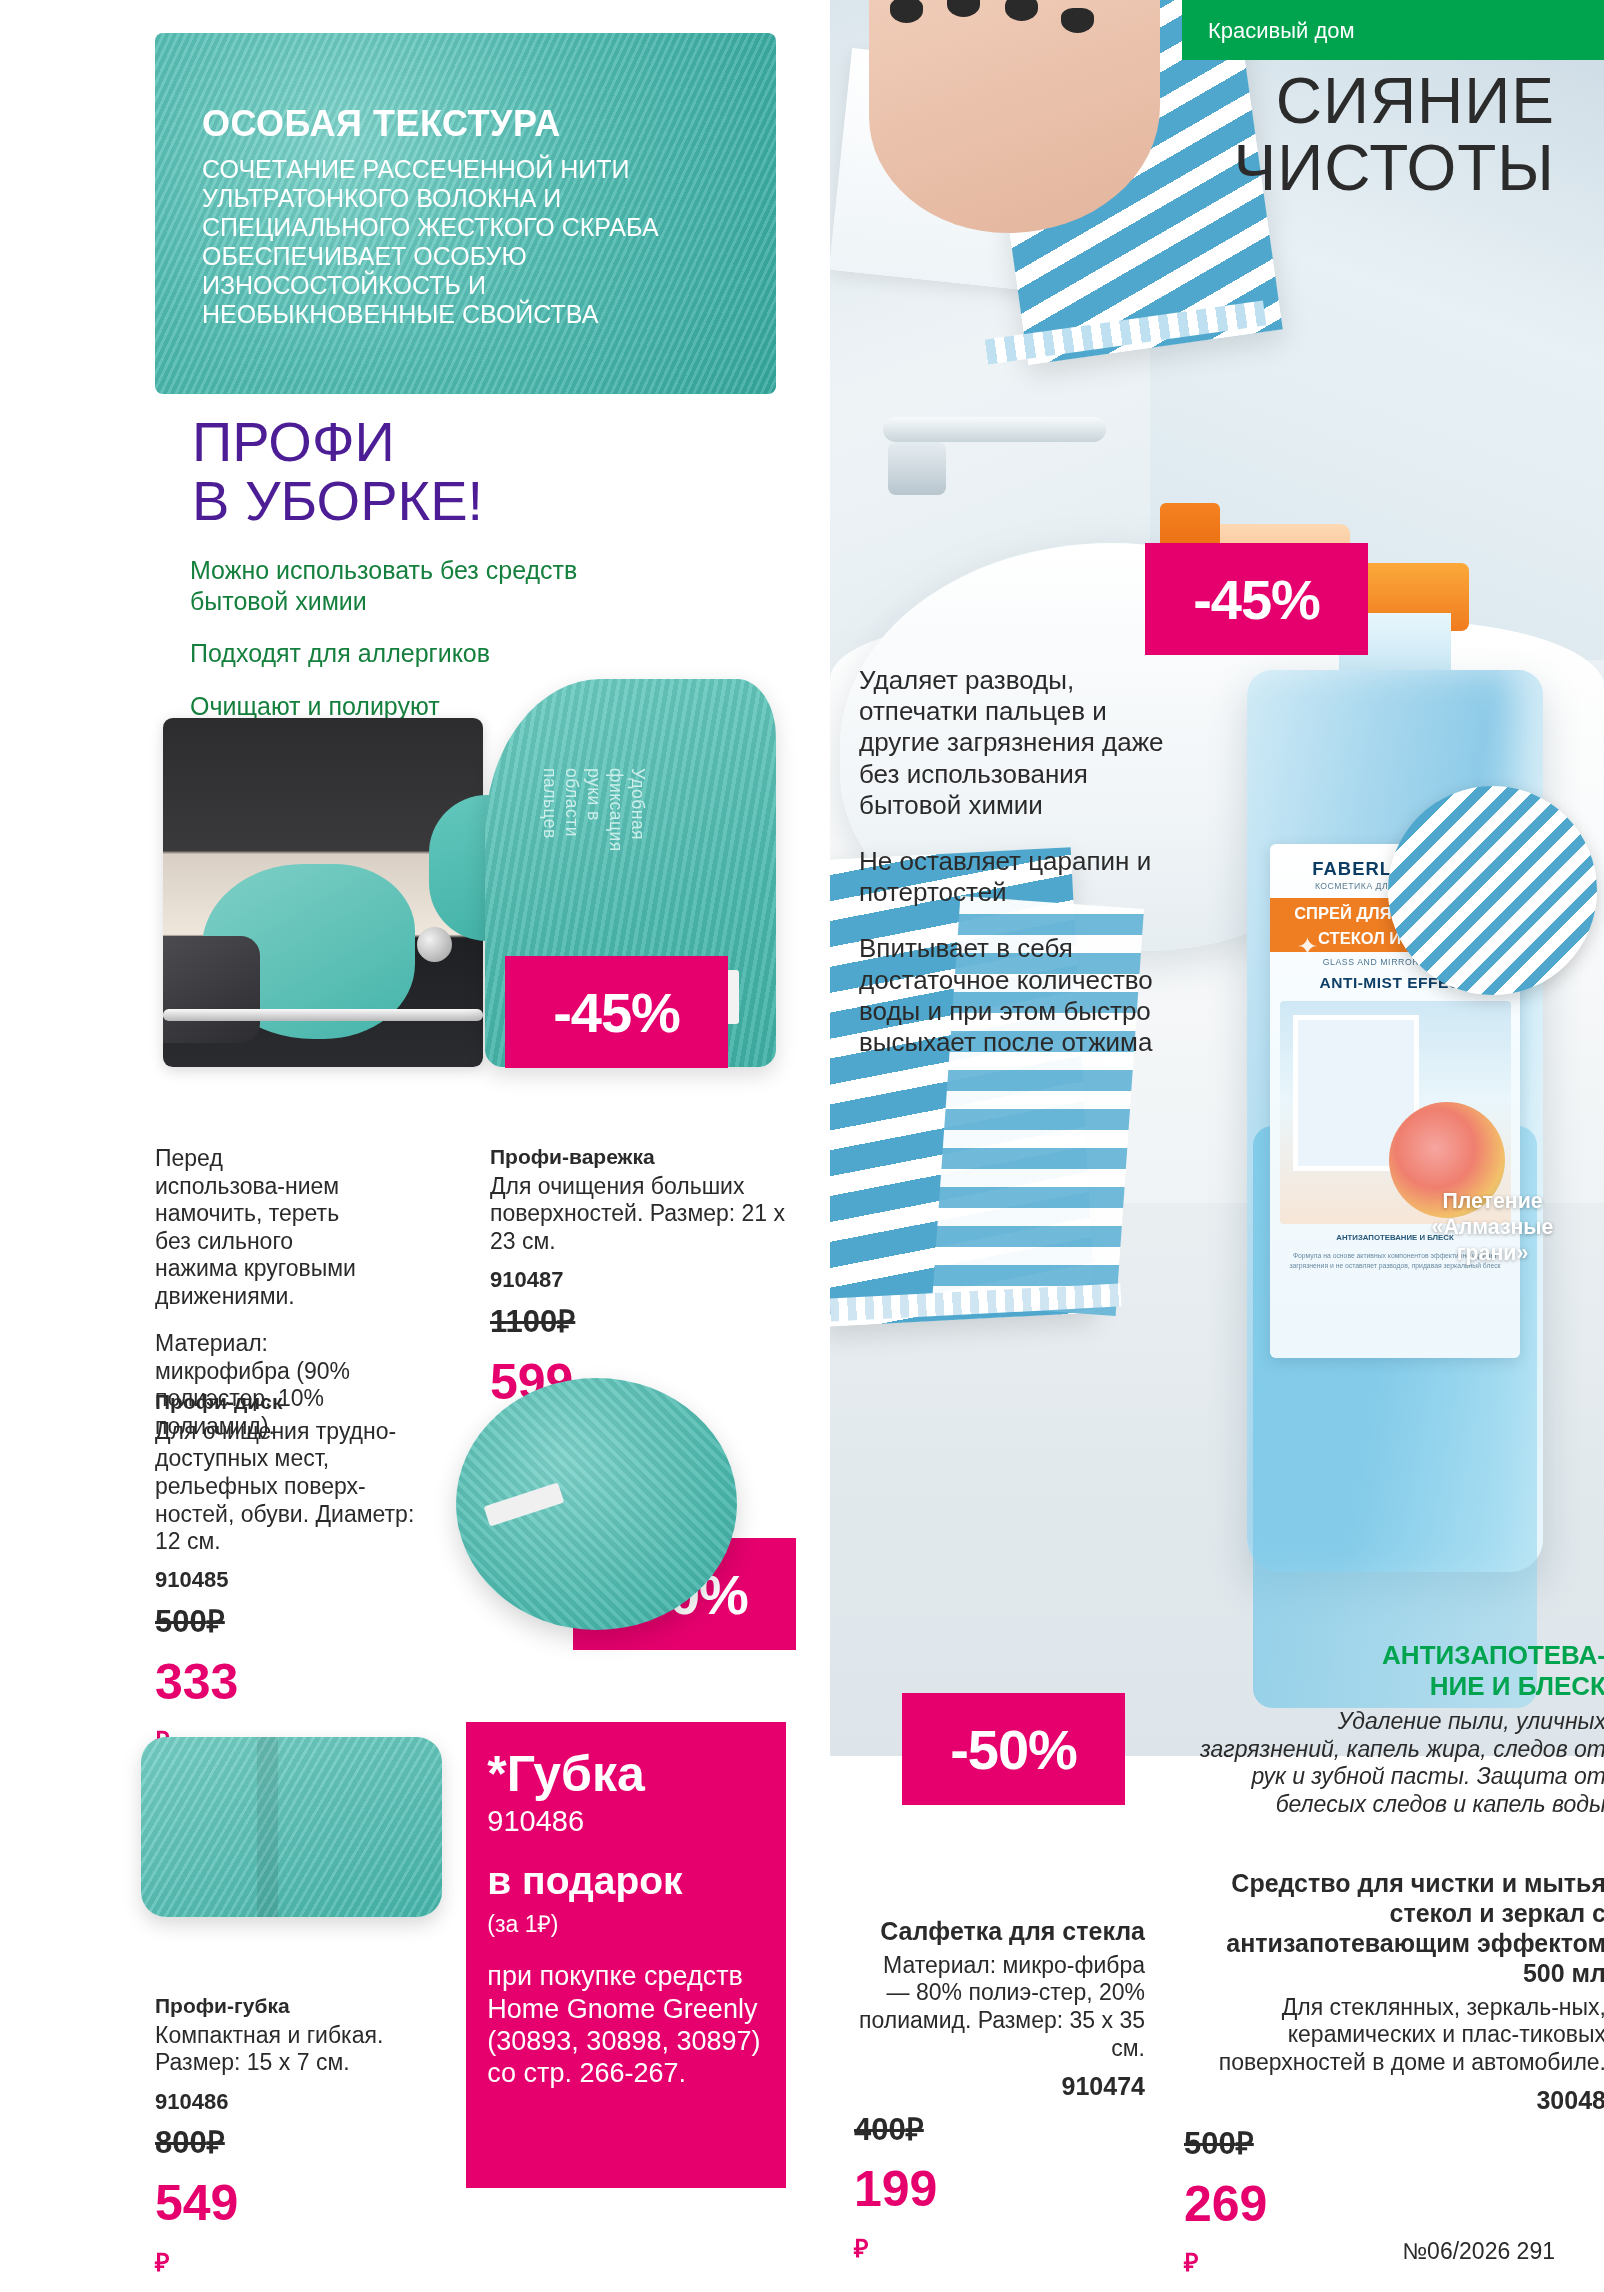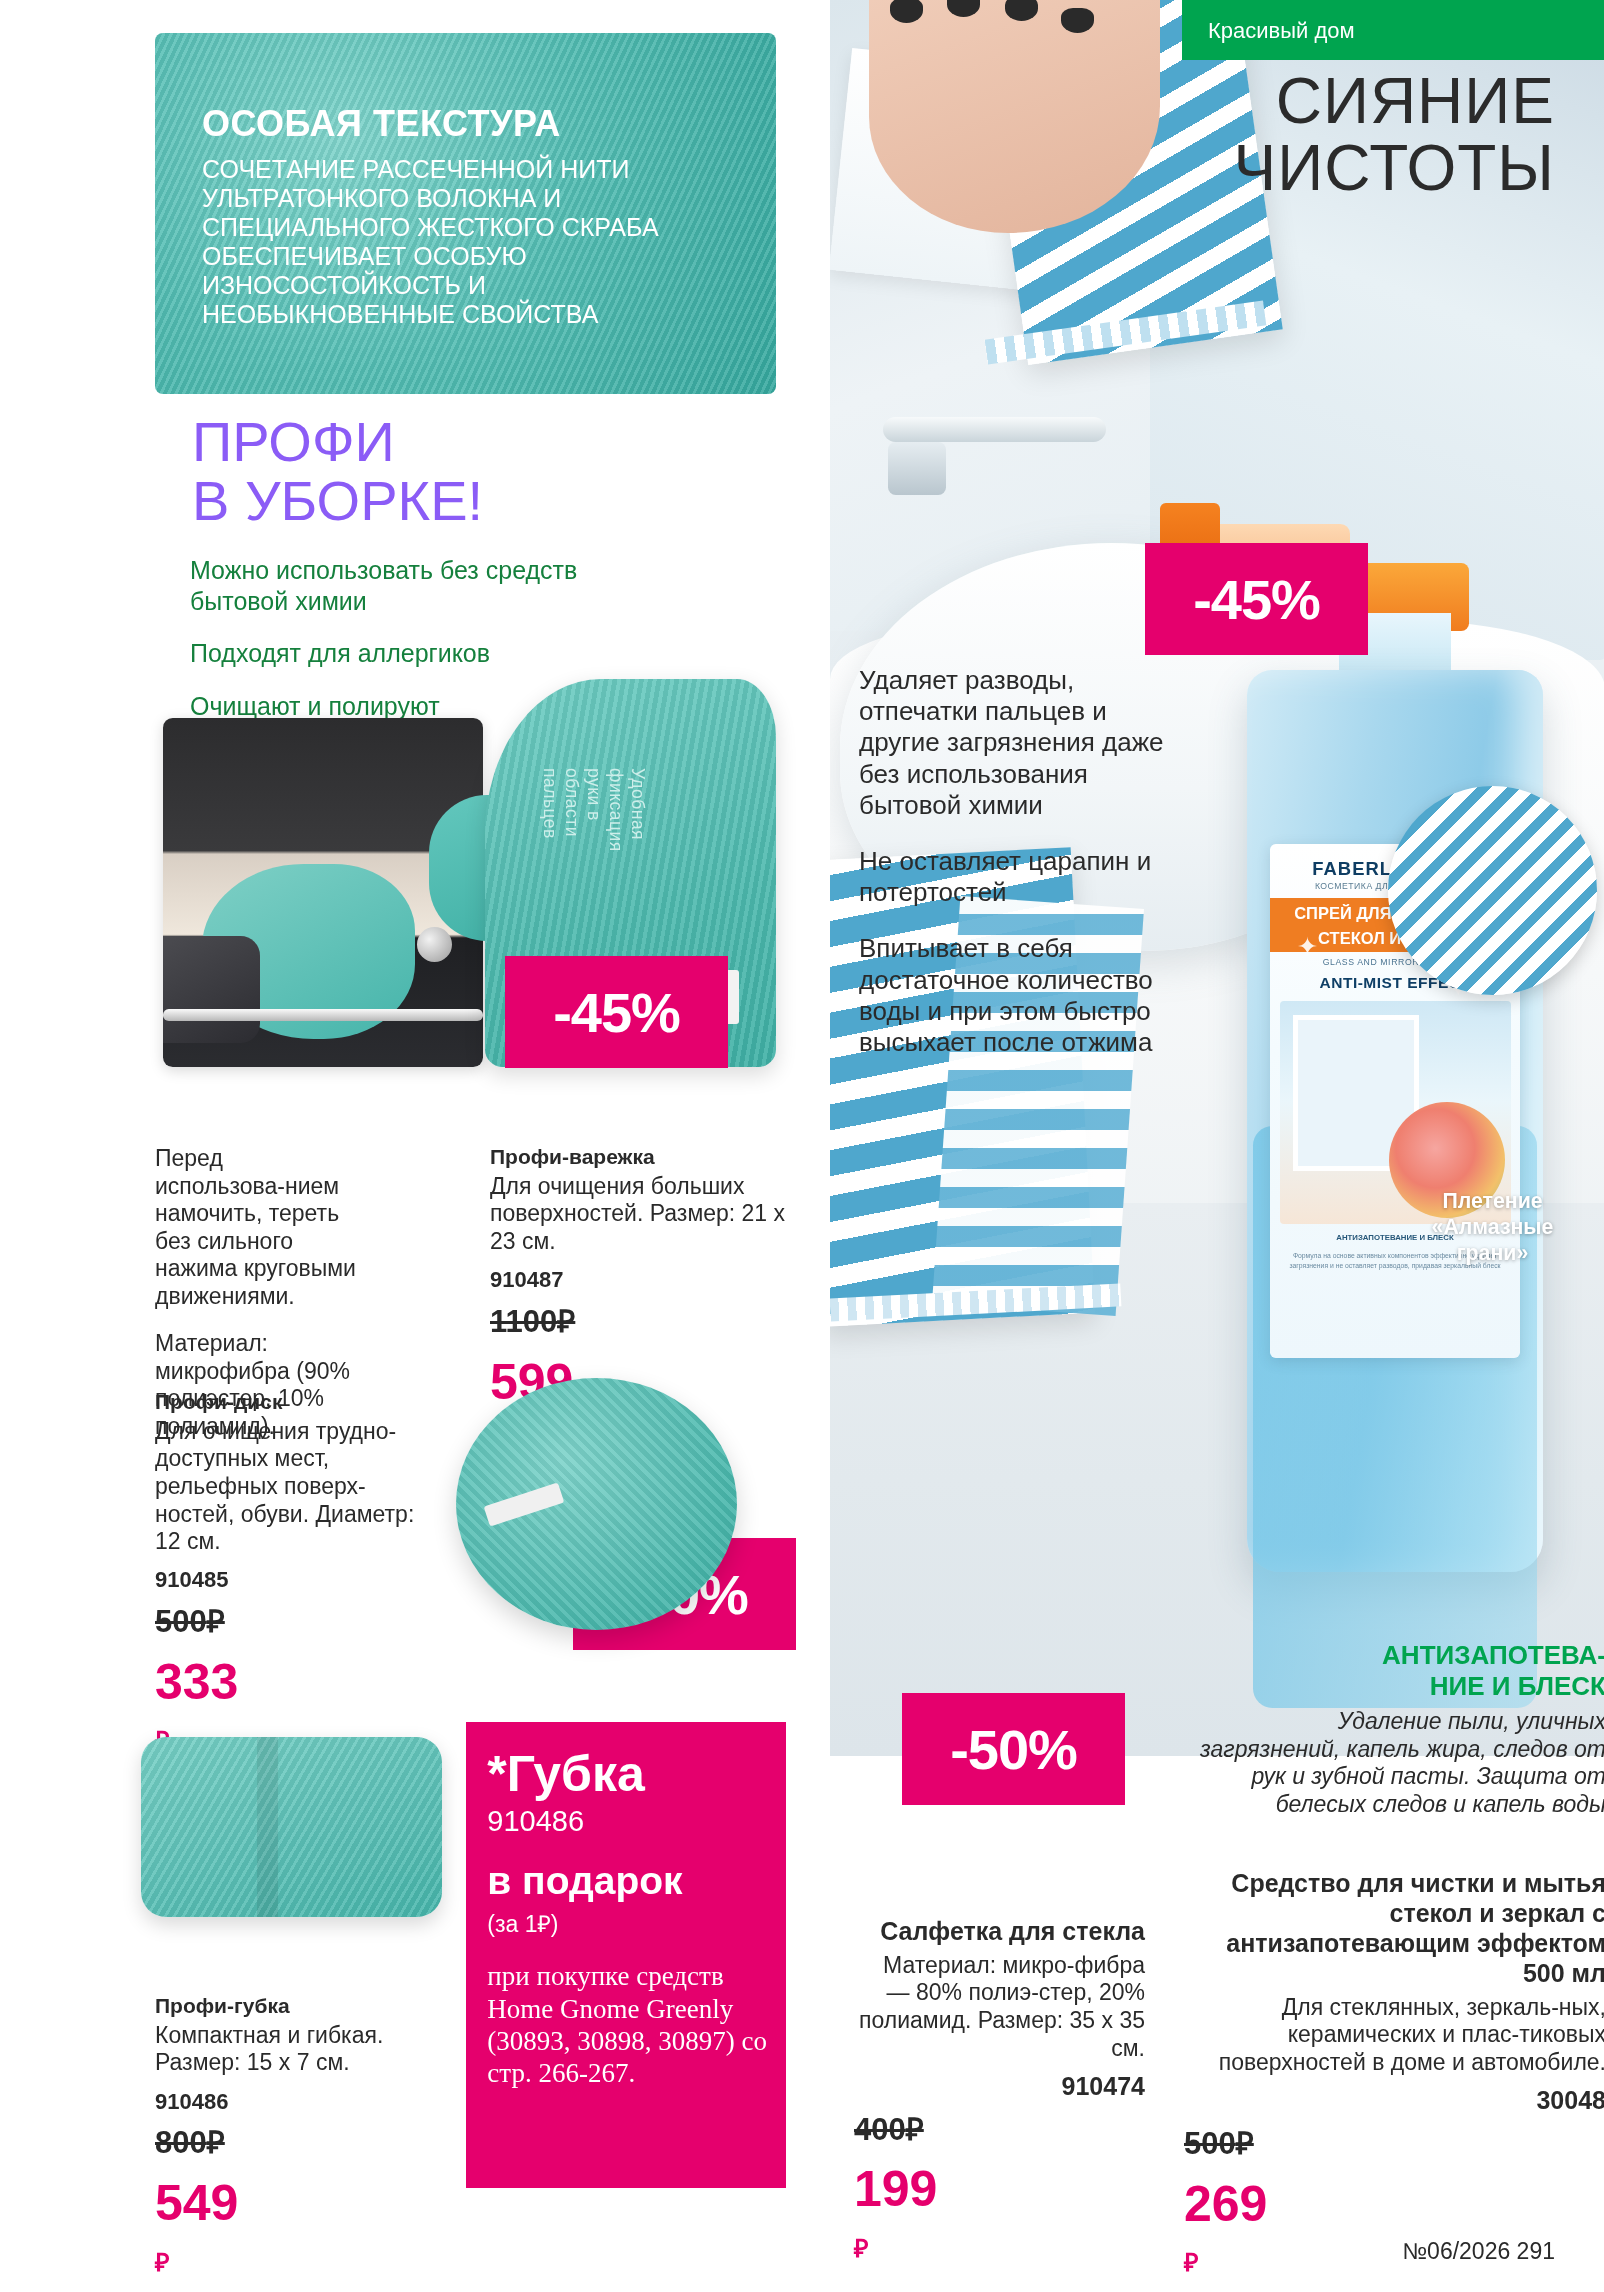--- a/index.html
+++ b/index.html
@@ -111,21 +111,21 @@
   .texture-box{position:absolute;left:155px;top:33px;width:621px;height:361px;border-radius:7.8px;
     background:
       repeating-linear-gradient(115deg, rgba(255,255,255,.12) 0 2.9px, rgba(0,0,0,.05) 2.9px 6.8px),
       radial-gradient(circle at 30% 30%, #7fd4cb 0%, #53bdb3 45%, #35a89e 100%);
     overflow:hidden;}
   .texture-box h2{margin:0;padding:70px 0 0 47px;color:#fff;font-size:36px;font-weight:700;letter-spacing:0.5px;}
   .texture-box p{margin:0;padding:9.7px 39px 0 47px;color:#fff;font-size:25px;line-height:1.16;text-transform:uppercase;}
 
   
   .profi-title{position:absolute;left:192px;top:412px;font-size:56px;line-height:1.06;
-    color:#8b5cf6;font-weight:400;}
+    color:#4c1d95;font-weight:400;}
   .bullets{position:absolute;left:190px;top:555px;width:456px;color:#15803d;font-size:25px;line-height:1.24;}
   .bullets div{margin-bottom:21.3px;}
 
   
   .mitt-photo{position:absolute;left:163px;top:718px;width:320px;height:349px;border-radius:9.7px;
     background:linear-gradient(180deg,#2c2c2e 0%,#3a3a3c 38%,#d9cfc4 39%,#efe7dc 62%,#1f2023 63%,#2b2c30 100%);
     overflow:hidden;box-shadow:0 3.9px 13.6px rgba(0,0,0,.15);}
   .mitt-hand{position:absolute;left:39px;top:146px;width:213px;height:175px;border-radius:50% 40% 45% 55%;
     background:linear-gradient(150deg,#7fd0c6,#45b4aa);}
   .mitt-arm{position:absolute;left:-19.4px;top:218px;width:116px;height:107px;border-radius:19.4px;
@@ -183,21 +183,21 @@
       linear-gradient(160deg,#77d0c6,#46b5ab);
     box-shadow:0 7.8px 19.4px rgba(0,0,0,.15);}
   .sponge-band{position:absolute;left:116px;top:0;width:21.3px;height:180px;background:rgba(0,0,0,.08);}
 
   
   .giftbox{position:absolute;left:466px;top:1722px;width:320px;height:466px;background:#e5006d;color:#fff;}
   .giftbox .g1{font-size:50px;font-weight:700;padding:27px 0 0 21.3px;line-height:1;}
   .giftbox .g2{font-size:29px;padding:5.8px 0 0 21.3px;}
   .giftbox .g3{font-size:39px;font-weight:700;padding:21.3px 0 0 21.3px;}
   .giftbox .g4{font-size:23px;padding:3.9px 0 0 21.3px;}
-  .giftbox .g5{font-size:27px;padding:21.3px 17.5px 0 21.3px;line-height:1.2;font-family:Liberation Serif, serif;}
+  .giftbox .g5{font-size:27px;padding:21.3px 17.5px 0 21.3px;line-height:1.2;}
 
   
   .green-head{position:absolute;left:1242px;top:1640px;width:364px;text-align:right;
     color:#00a44f;font-weight:700;font-size:26px;line-height:1.18;}
   .green-sub{position:absolute;left:1194px;top:1708px;width:412px;text-align:right;
     font-style:italic;font-size:23px;line-height:1.2;color:#2a2a2a;}
 
   .r-blk{position:absolute;text-align:right;color:#2a2a2a;}
   .r-blk .name{font-weight:700;font-size:25px;line-height:1.2;}
   .r-blk .desc{font-size:23px;line-height:1.2;margin-top:5.8px;}

